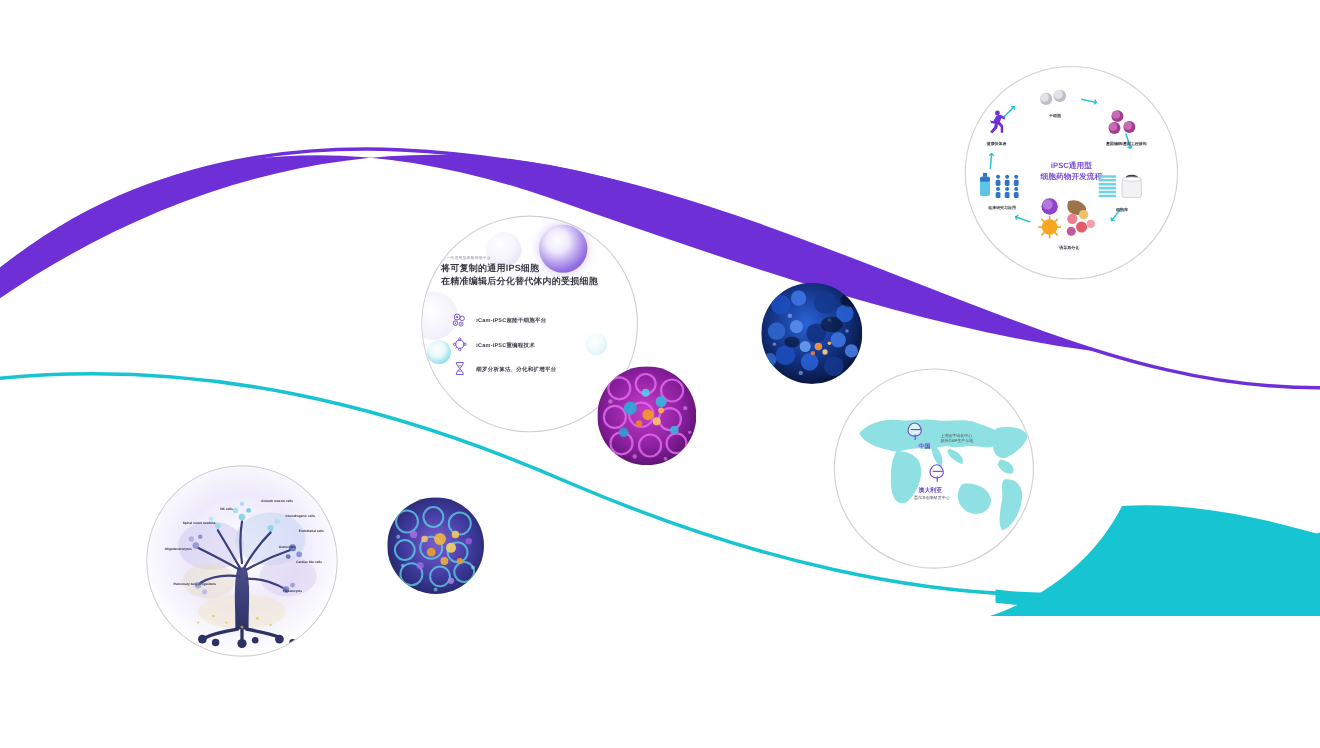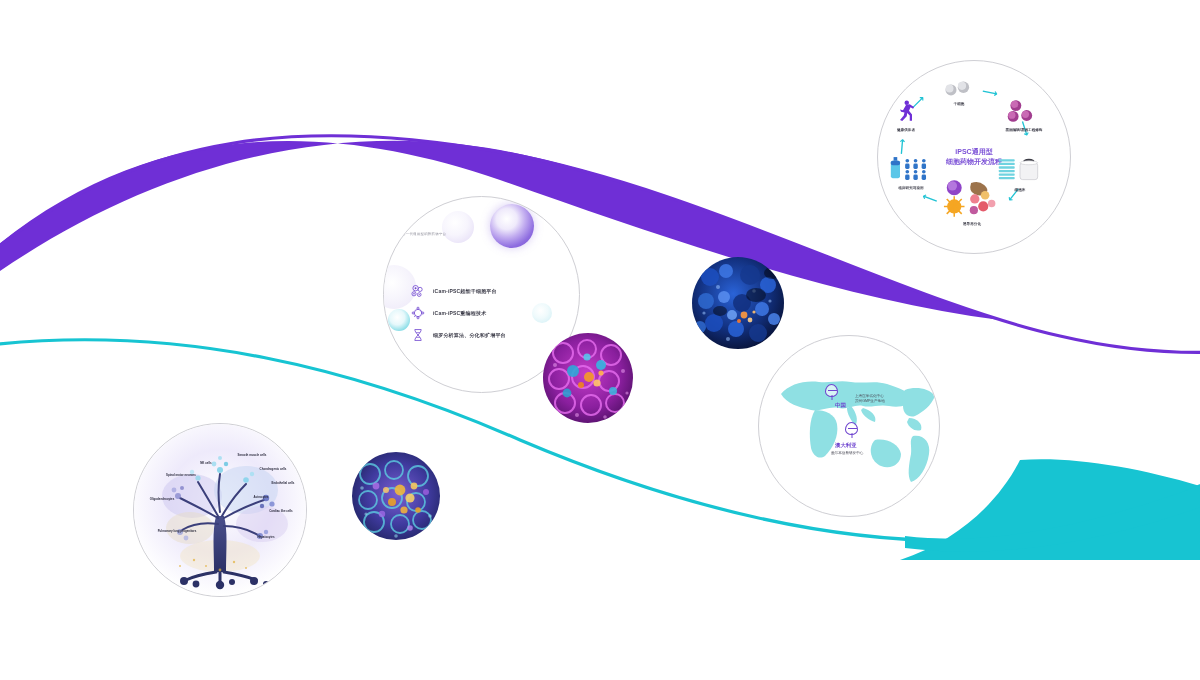--- a/index.html
+++ b/index.html
@@ -84,20 +84,24 @@
   <div class="circle ring" id="info-circle">
     <div class="inner">
 
       <div class="blob" style="left:106px;top:7px;width:44px;height:44px;background:radial-gradient(circle at 38% 34%, #ffffff 0%, #efeafb 26%, #c3aef0 46%, #8f6ee0 70%, #6f45cf 100%);box-shadow:0 0 10px rgba(140,110,224,.35);"></div>
       <div class="blob" style="left:58px;top:14px;width:32px;height:32px;background:radial-gradient(circle at 40% 36%, #ffffff 0%, #f7f5fd 45%, #eae4f8 78%, #e2daf5 100%);"></div>
       <div class="blob" style="left:-12px;top:68px;width:44px;height:44px;background:radial-gradient(circle at 45% 40%, #ffffff 0%, #f6f4fc 50%, #ece7f8 100%);"></div>
       <div class="blob" style="left:4px;top:112px;width:22px;height:22px;background:radial-gradient(circle at 42% 38%, #ffffff 0%, #e6f8fb 40%, #8fdfe8 72%, #45c6d6 100%);"></div>
       <div class="blob" style="left:148px;top:106px;width:20px;height:20px;background:radial-gradient(circle at 42% 38%, #ffffff 0%, #effafc 45%, #cdeef4 100%);"></div>
 
       <div class="eyebrow">第一代通用型细胞药物平台</div>
+      <div class="headline">
+        <div>将可复制的通用IPS细胞</div>
+        <div>在精准编辑后分化替代体内的受损细胞</div>
+      </div>
 
       <div class="feat-list">
         <div class="feat">
           <span class="ico">
             <svg viewBox="0 0 20 20" width="16" height="16">
               <circle cx="7" cy="6.5" r="3.4" fill="none" stroke="#6f45cf" stroke-width="1"></circle>
               <circle cx="7" cy="6.5" r="1.2" fill="#6f45cf"></circle>
               <circle cx="12.6" cy="8" r="2.6" fill="none" stroke="#6f45cf" stroke-width="1"></circle>
               <circle cx="5" cy="13.5" r="2.6" fill="none" stroke="#6f45cf" stroke-width="1"></circle>
               <circle cx="11.5" cy="14.5" r="2.3" fill="none" stroke="#6f45cf" stroke-width="1"></circle>

